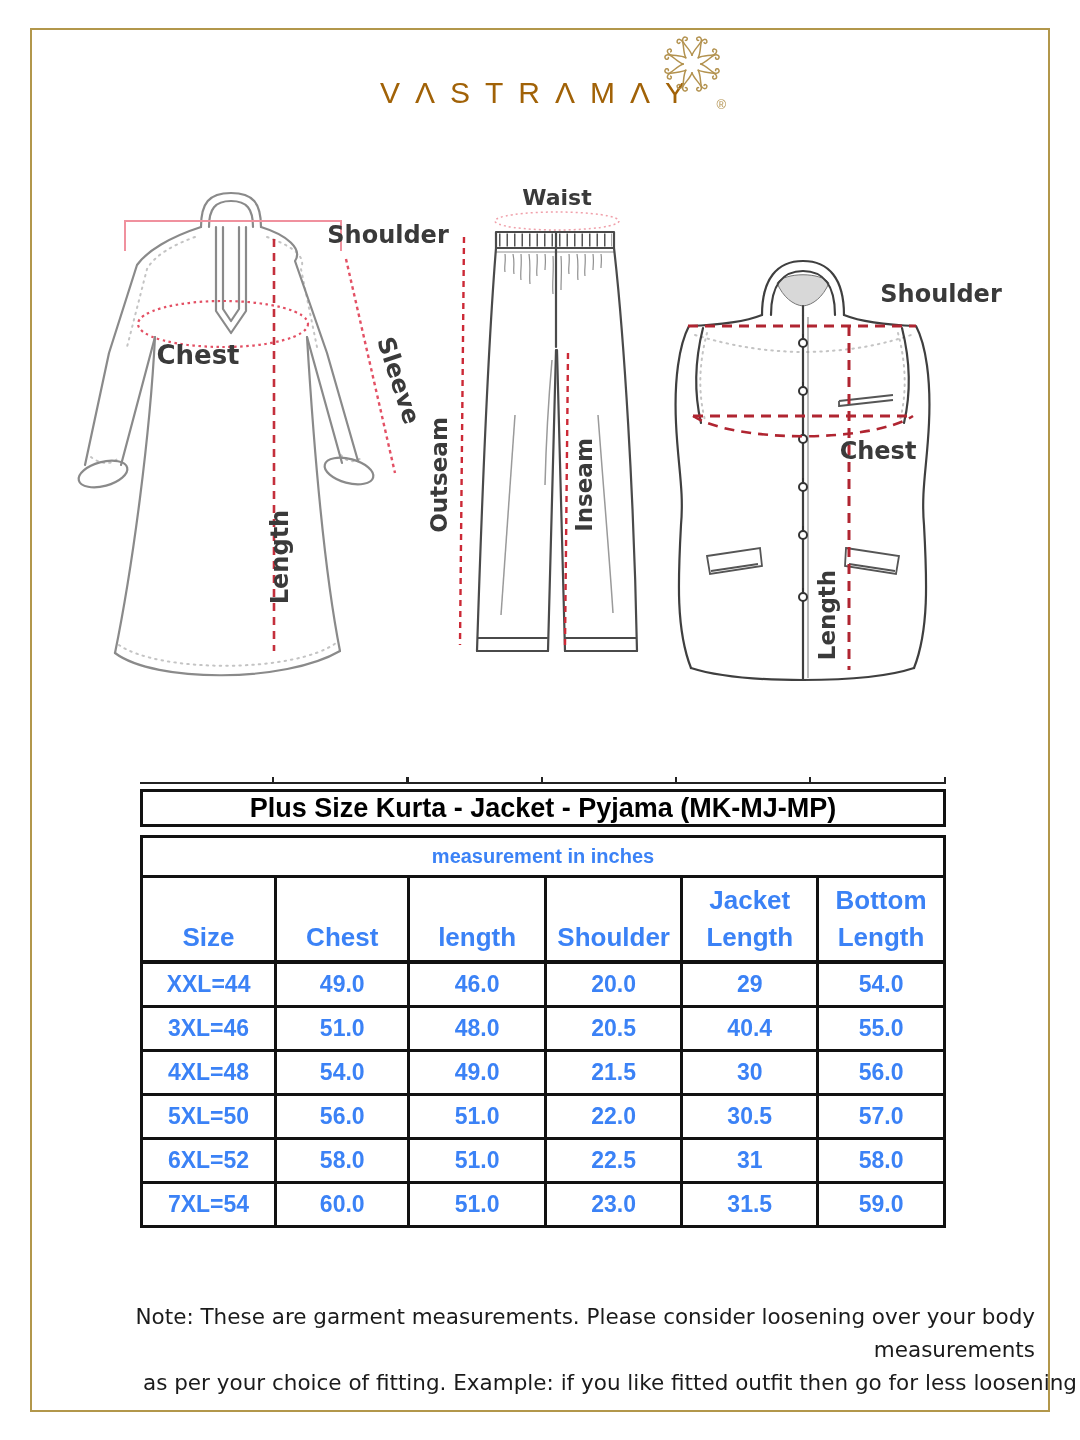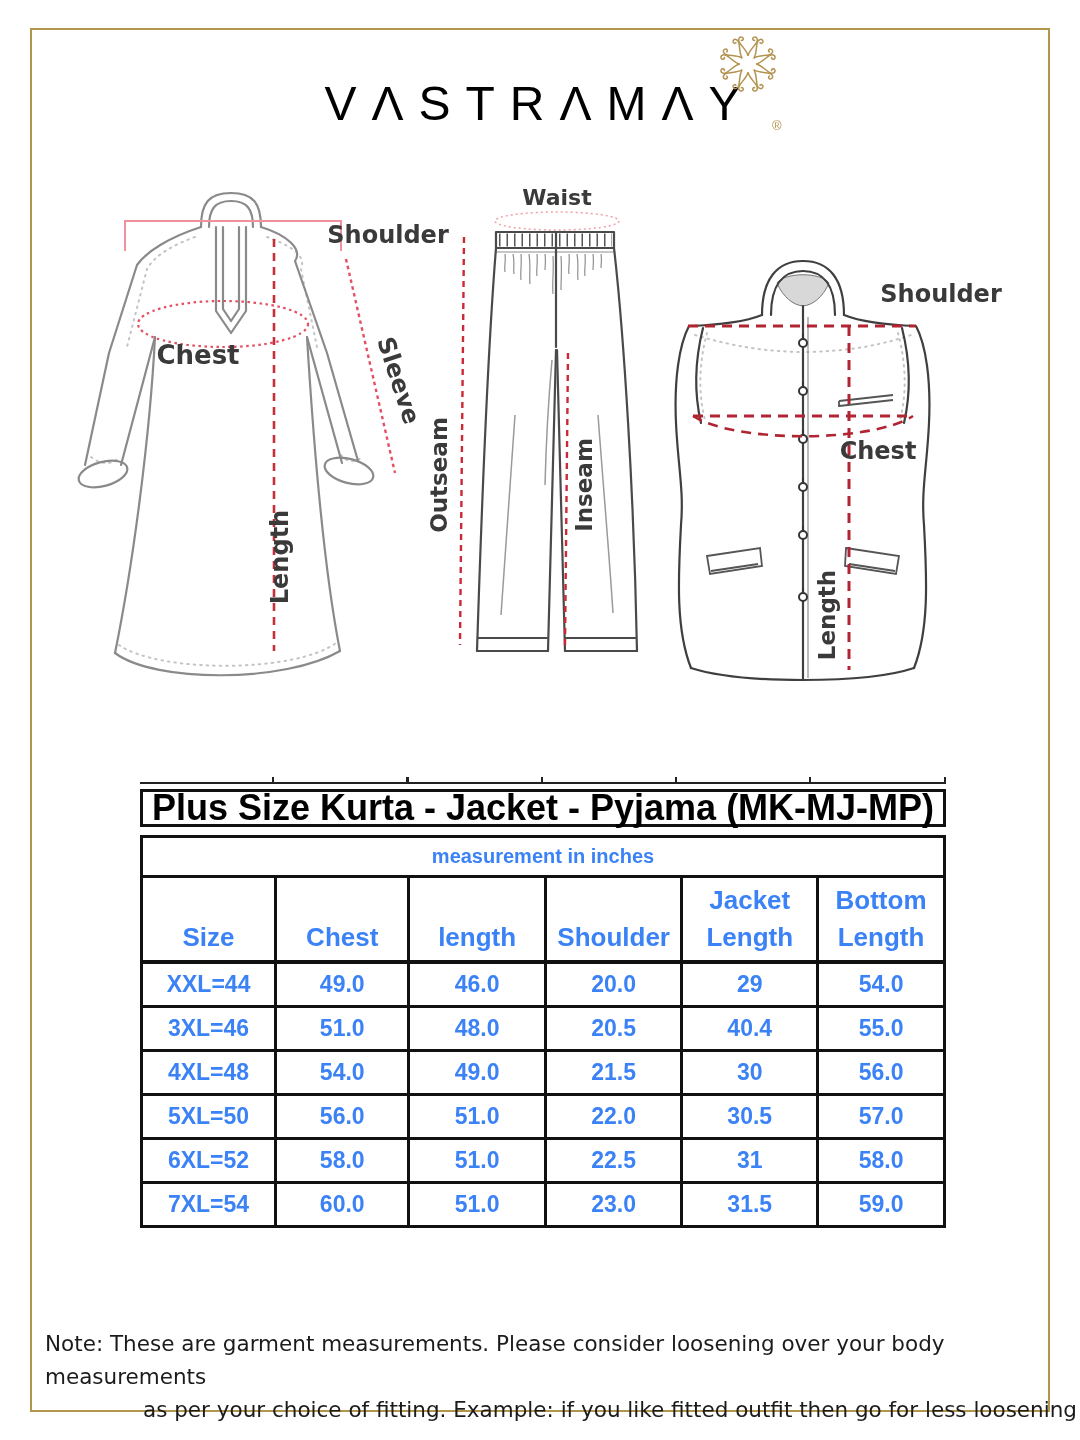--- a/index.html
+++ b/index.html
@@ -3,22 +3,22 @@
 <meta charset="utf-8">
 <style>
   html,body{margin:0;padding:0;background:#ffffff;}
   .canvas{position:relative;width:1080px;height:1440px;background:#fff;overflow:hidden;
           font-family:"Liberation Sans",sans-serif;}
   .frame{position:absolute;left:30px;top:28px;right:30px;bottom:28px;
          border:2px solid #b2974b;pointer-events:none;}
   
   .logo{position:absolute;left:0;right:0;top:76px;text-align:center;}
   .logo-inner{position:relative;display:inline-block;}
-  .logo-text{font-family:"Liberation Sans",sans-serif;font-size:48px;font-weight:400;
-             letter-spacing:15px;color:#000000;white-space:nowrap;}
+  .logo-text{font-family:"Liberation Sans",sans-serif;font-size:30px;font-weight:400;
+             letter-spacing:15px;color:#a16207;white-space:nowrap;}
   .logo-flower{position:absolute;right:-20px;top:-40px;width:56px;height:56px;}
   .logo-reg{position:absolute;right:-26px;bottom:-2px;font-size:13px;color:#b3924f;}
   
   .diagrams{position:absolute;left:55px;top:175px;width:970px;height:590px;}
   .outline{fill:none;stroke:#8a8a8a;stroke-width:2.2;stroke-linecap:round;stroke-linejoin:round;}
   .outline-dark{fill:none;stroke:#4a4a4a;stroke-width:2.2;stroke-linecap:round;stroke-linejoin:round;}
   .outline-jkt{fill:none;stroke:#3f3f3f;stroke-width:2.2;stroke-linecap:round;stroke-linejoin:round;}
   .stitch{fill:none;stroke:#c4c4c4;stroke-width:2;stroke-dasharray:1.5 5;stroke-linecap:round;}
   .crease{fill:none;stroke:#9a9a9a;stroke-width:1.5;}
   .thin{fill:none;stroke:#8f8f8f;stroke-width:1.2;}
@@ -28,33 +28,33 @@
   .dot-pink{fill:none;stroke:#e35064;stroke-width:2.2;stroke-dasharray:2.5 3.5;}
   .pink-solid{fill:none;stroke:#f0919e;stroke-width:2;}
   .dot-pink-lt{fill:none;stroke:#f0a0aa;stroke-width:1.5;stroke-dasharray:2 3;}
   .dlabel{font-family:"DejaVu Sans","Liberation Sans",sans-serif;font-weight:bold;fill:#3a3a3a;}
   
   .crop-line{position:absolute;left:140px;top:782px;width:806px;height:2px;background:#222;}
   .crop-ticks{position:absolute;left:140px;top:777px;width:806px;height:5px;
       background:repeating-linear-gradient(90deg,transparent 0 132px,#222 132px 134.3px);}
   .tbl-title{position:absolute;left:140px;top:789px;width:806px;height:38px;box-sizing:border-box;
       border:3px solid #111;display:flex;align-items:center;justify-content:center;
-      font-size:36px;font-weight:bold;color:#000;}
+      font-size:27px;font-weight:bold;color:#000;}
   table.size-table{position:absolute;left:140px;top:835px;width:806px;border-collapse:collapse;
       table-layout:fixed;}
   table.size-table td,table.size-table th{border:3px solid #111;text-align:center;
       color:#3b82f6;padding:0;}
   tr.meas-row td{height:37px;font-size:20px;font-weight:bold;}
   tr.head-row th{height:78px;font-size:26px;font-weight:bold;vertical-align:bottom;
       padding-bottom:4px;line-height:1.42;border-bottom-width:4px;}
   tr.data-row td{height:41px;font-size:23px;font-weight:bold;}
   
   .note{position:absolute;left:45px;top:1300px;width:990px;color:#1b1b1b;
       font-family:"DejaVu Sans","Liberation Sans",sans-serif;font-size:21.5px;line-height:33px;}
-  .note .l1{text-align:left;margin-top:27px;}
+  .note .l1{text-align:right;}
   .note .l2{text-align:center;transform:translateX(70px);}
 </style>
 </head>
 <body>
 
 <div class="canvas">
   <div class="frame"></div>
 
   <div class="logo">
     <div class="logo-inner">

